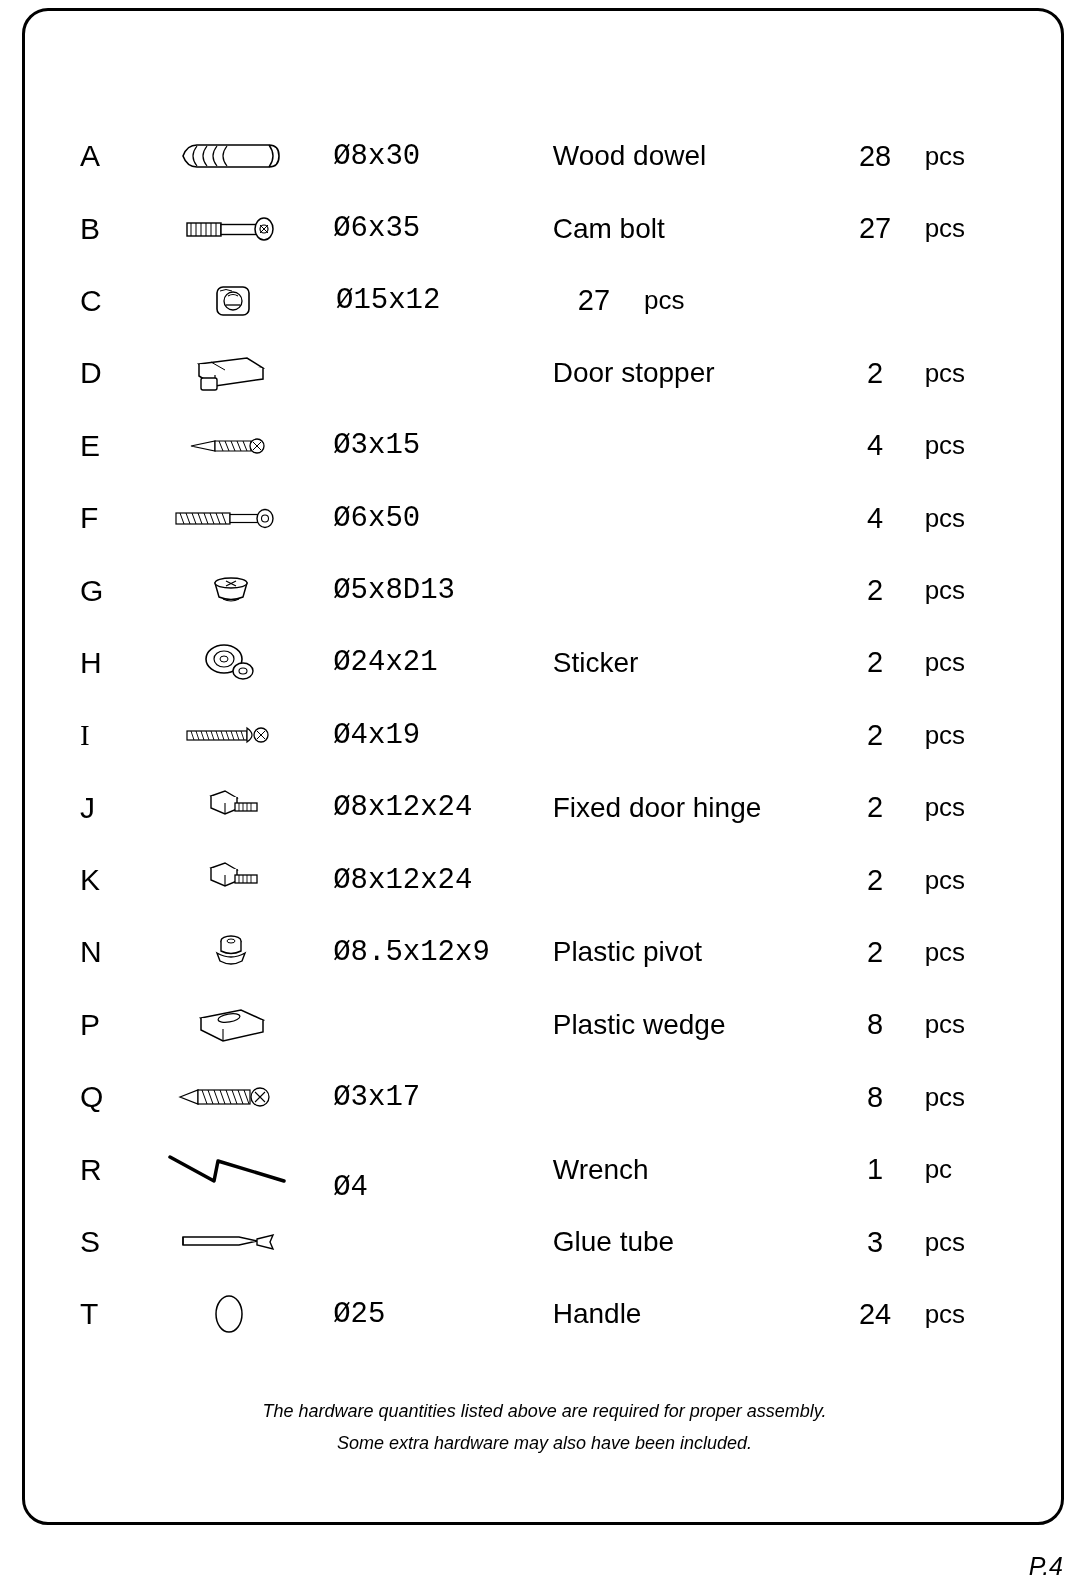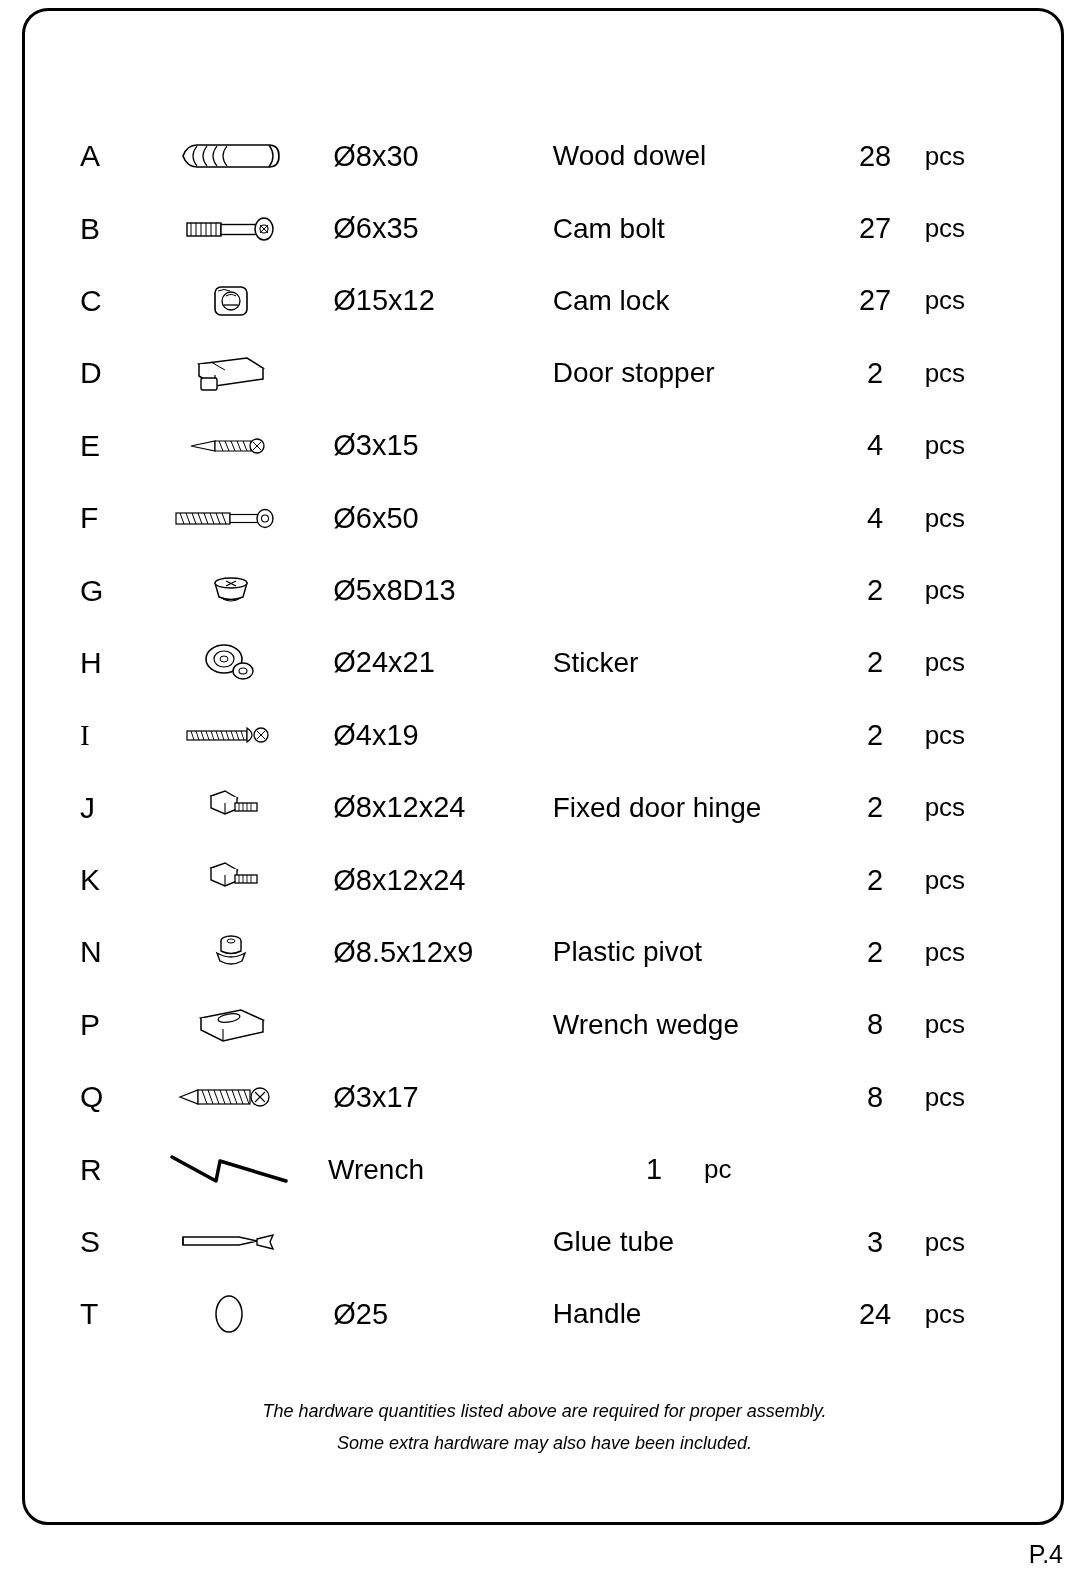--- a/index.html
+++ b/index.html
@@ -58,20 +58,21 @@
     display: flex;
     align-items: center;
     justify-content: center;
     height: 60px;
   }
   .col-spec {
     width: 230px;
     font-size: 29px;
     padding-left: 8px;
     box-sizing: border-box;
+    font-family: Liberation Mono, monospace;
   }
   .col-name {
     width: 290px;
     font-size: 28px;
     box-sizing: border-box;
   }
   .col-qty {
     width: 72px;
     font-size: 29px;
     text-align: center;
@@ -89,22 +90,23 @@
     top: 1395px;
     width: 1089px;
     text-align: center;
     font-style: italic;
     font-size: 18px;
     line-height: 32px;
   }
   .page-num {
     position: absolute;
     right: 26px;
-    bottom: 24px;
+    bottom: 12px;
     font-size: 25px;
+    font-style: italic;
   }
   svg { display: block; }
 </style>
 </head>
 <body>
 
 <div class="page">
   <div class="frame"></div>
 
   <div class="parts-table">
@@ -147,21 +149,20 @@
       <div class="col-icon">
         <svg width="120" height="44" viewBox="0 0 120 44">
           <rect x="44" y="8" width="32" height="28" rx="6" fill="#fff" stroke="#000" stroke-width="1.6"></rect>
           <circle cx="60" cy="22" r="9" fill="#fff" stroke="#000" stroke-width="1.3"></circle>
           <path d="M55 17 q5 -3 10 0" fill="none" stroke="#000" stroke-width="1.1"></path>
           <path d="M53 26 h14" stroke="#000" stroke-width="1.3"></path>
           <path d="M47 12 q6 -3 12 0" fill="none" stroke="#000" stroke-width="1"></path>
         </svg>
       </div>
       <div class="col-spec">Ø15x12</div>
-      <div class="col-name">Cam lock</div>
       <div class="col-qty">27</div>
       <div class="col-unit">pcs</div>
     </div>
 
     <div class="row">
       <div class="col-letter">D</div>
       <div class="col-icon">
         <svg width="120" height="50" viewBox="0 0 120 50">
           <path d="M28 16 l48 -6 l16 10 l-48 7 z" fill="#fff" stroke="#000" stroke-width="1.5"></path>
           <path d="M28 16 l0 12 l16 10 l48 -7 l0 -11" fill="#fff" stroke="#000" stroke-width="1.5"></path>
@@ -314,21 +315,21 @@
       <div class="col-letter">P</div>
       <div class="col-icon">
         <svg width="120" height="50" viewBox="0 0 120 50">
           <path d="M30 18 l40 -8 l22 10 l-40 9 z" fill="#fff" stroke="#000" stroke-width="1.5"></path>
           <path d="M30 18 v12 l22 11 l40 -9 v-12" fill="#fff" stroke="#000" stroke-width="1.5"></path>
           <path d="M52 29 v12" stroke="#000" stroke-width="1.1"></path>
           <ellipse cx="58" cy="18" rx="11" ry="4" transform="rotate(-10 58 18)" fill="#fff" stroke="#000" stroke-width="1.2"></ellipse>
         </svg>
       </div>
       <div class="col-spec"></div>
-      <div class="col-name">Wrench wedge</div>
+      <div class="col-name">Plastic wedge</div>
       <div class="col-qty">8</div>
       <div class="col-unit">pcs</div>
     </div>
 
     <div class="row">
       <div class="col-letter">Q</div>
       <div class="col-icon">
         <svg width="130" height="28" viewBox="0 0 130 28">
           <path d="M14 14 l18 -7 l0 14 z" fill="#fff" stroke="#000" stroke-width="1.2"></path>
           <rect x="32" y="7" width="52" height="14" fill="#fff" stroke="#000" stroke-width="1.2"></rect>
@@ -343,20 +344,21 @@
       <div class="col-unit">pcs</div>
     </div>
 
     <div class="row">
       <div class="col-letter">R</div>
       <div class="col-icon">
         <svg width="150" height="58" viewBox="0 0 150 58">
           <path d="M14 16 L58 40 L62 20 L128 40" fill="none" stroke="#000" stroke-width="3.5" stroke-linejoin="round" stroke-linecap="round"></path>
         </svg>
       </div>
+      <div class="col-spec" style="align-self:flex-end;padding-bottom:2px;">Ø4</div>
       <div class="col-name">Wrench</div>
       <div class="col-qty">1</div>
       <div class="col-unit">pc</div>
     </div>
 
     <div class="row">
       <div class="col-letter">S</div>
       <div class="col-icon">
         <svg width="140" height="30" viewBox="0 0 140 30">
           <path d="M22 10 h56 l18 4 l-18 4 h-56 z" fill="#fff" stroke="#000" stroke-width="1.4"></path>

